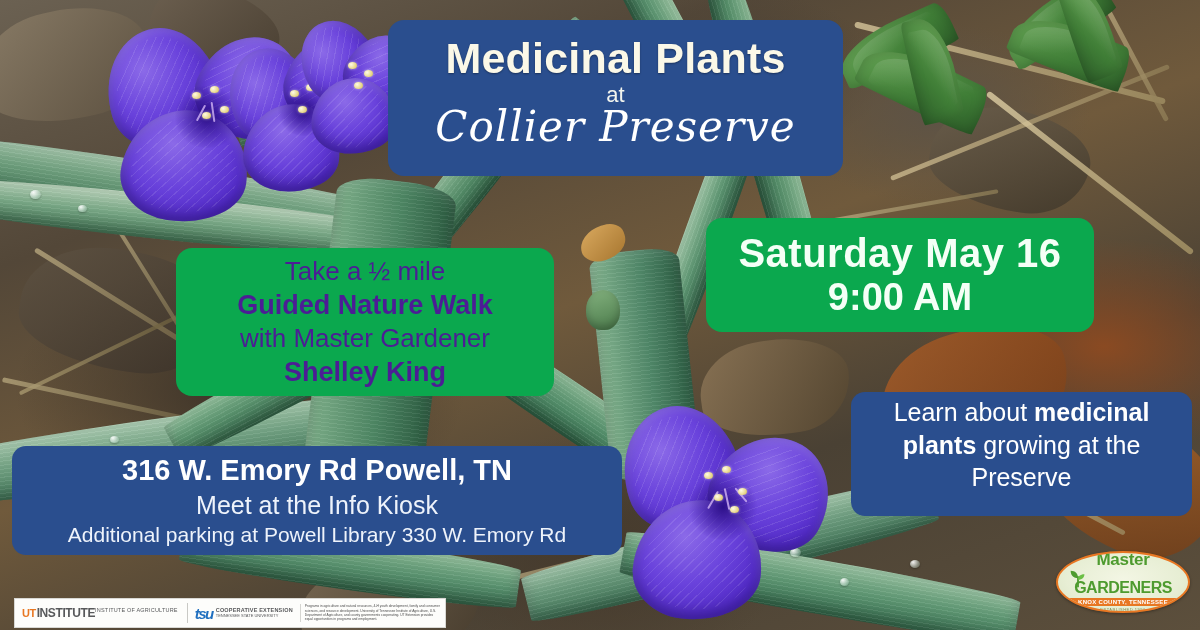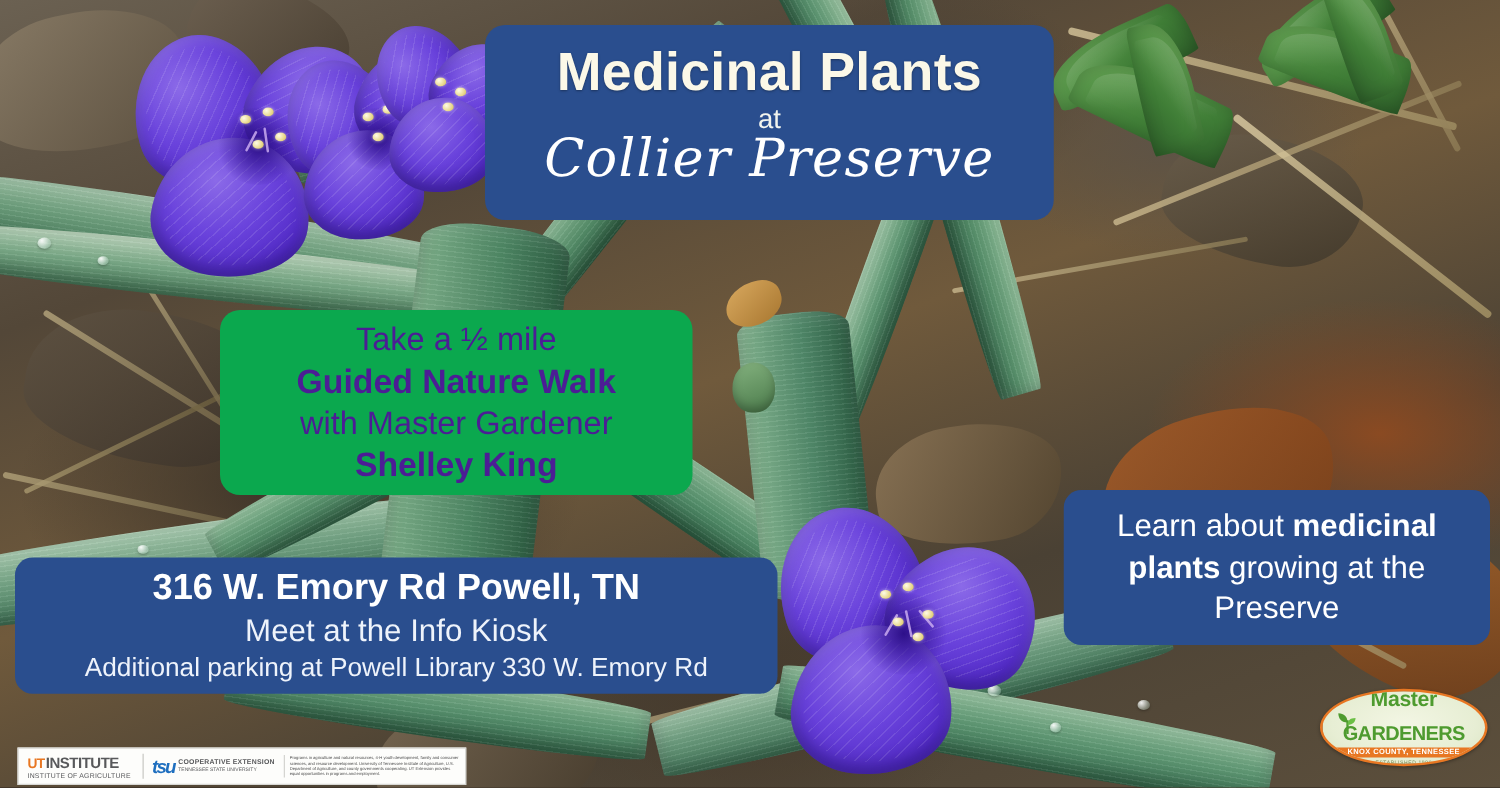--- a/index.html
+++ b/index.html
@@ -126,21 +126,21 @@
     left:706px; top:218px; width:388px; height:114px;
     border-radius:16px;
     display:flex; flex-direction:column; align-items:center; justify-content:center;
   }
   .date-card .d1 { color:#f4fff6; font-size:40px; font-weight:bold; line-height:1.15; letter-spacing:.5px; }
   .date-card .d2 { color:#f4fff6; font-size:38px; font-weight:bold; line-height:1.15; }
 
   .learn-card {
     left:851px; top:392px; width:341px; height:124px;
     border-radius:14px;
-    display:flex; align-items:center; justify-content:center;
+    display:flex; align-items:flex-start; justify-content:center;
     padding:4px 12px;
   }
   .learn-card p { color:#ffffff; font-size:25px; line-height:1.3; text-align:center; }
   .learn-card b { font-weight:bold; }
 
   .addr-card {
     left:12px; top:446px; width:610px; height:109px;
     border-radius:14px;
     display:flex; flex-direction:column; align-items:center; justify-content:center;
     padding:4px 6px;
@@ -148,21 +148,21 @@
   .addr-card .a1 { color:#ffffff; font-size:29px; font-weight:bold; line-height:1.25; }
   .addr-card .a2 { color:#eef3fb; font-size:25px; line-height:1.3; }
   .addr-card .a3 { color:#eef3fb; font-size:21px; line-height:1.3; }
 
   
   .footer-strip {
     position:absolute; left:14px; bottom:2px; height:30px;
     background:#fdfdfb; display:flex; align-items:center;
     padding:2px 3px; gap:5px; border:1px solid #d8d8d4;
   }
-  .ut-logo { display:flex; flex-direction:column; justify-content:center; padding:0 4px; }
+  .ut-logo { display:flex; flex-direction:row; justify-content:center; padding:0 4px; }
   .ut-row { display:flex; align-items:baseline; gap:1px; }
   .ut-ut { color:#e87722; font-weight:bold; font-size:11px; letter-spacing:-.5px; }
   .ut-ext { color:#58595b; font-weight:bold; font-size:12px; letter-spacing:-.4px; }
   .ut-sub { color:#58595b; font-size:5.5px; letter-spacing:.2px; margin-top:1px; }
   .divider { width:1px; height:20px; background:#c9c9c5; }
   .tsu-logo { display:flex; align-items:center; gap:3px; padding:0 2px; }
   .tsu-mark {
     color:#1f6fbf; font-weight:bold; font-size:15px; font-style:italic;
     letter-spacing:-1.5px; line-height:1;
   }
@@ -325,20 +325,24 @@
     <div class="title-script">Collier Preserve</div>
   </div>
 
   <div class="card green walk-card">
     <div>Take a ½ mile</div>
     <div class="b">Guided Nature Walk</div>
     <div>with Master Gardener</div>
     <div class="b">Shelley King</div>
   </div>
 
+  <div class="card green date-card">
+    <div class="d1">Saturday   May 16</div>
+    <div class="d2">9:00 AM</div>
+  </div>
 
   <div class="card blue learn-card">
     <p><span>Learn about </span><b>medicinal plants</b><span> growing at the Preserve</span></p>
   </div>
 
   <div class="card blue addr-card">
     <div class="a1">316 W. Emory Rd Powell, TN</div>
     <div class="a2">Meet at the Info Kiosk</div>
     <div class="a3">Additional parking at Powell Library 330 W. Emory Rd</div>
   </div>

